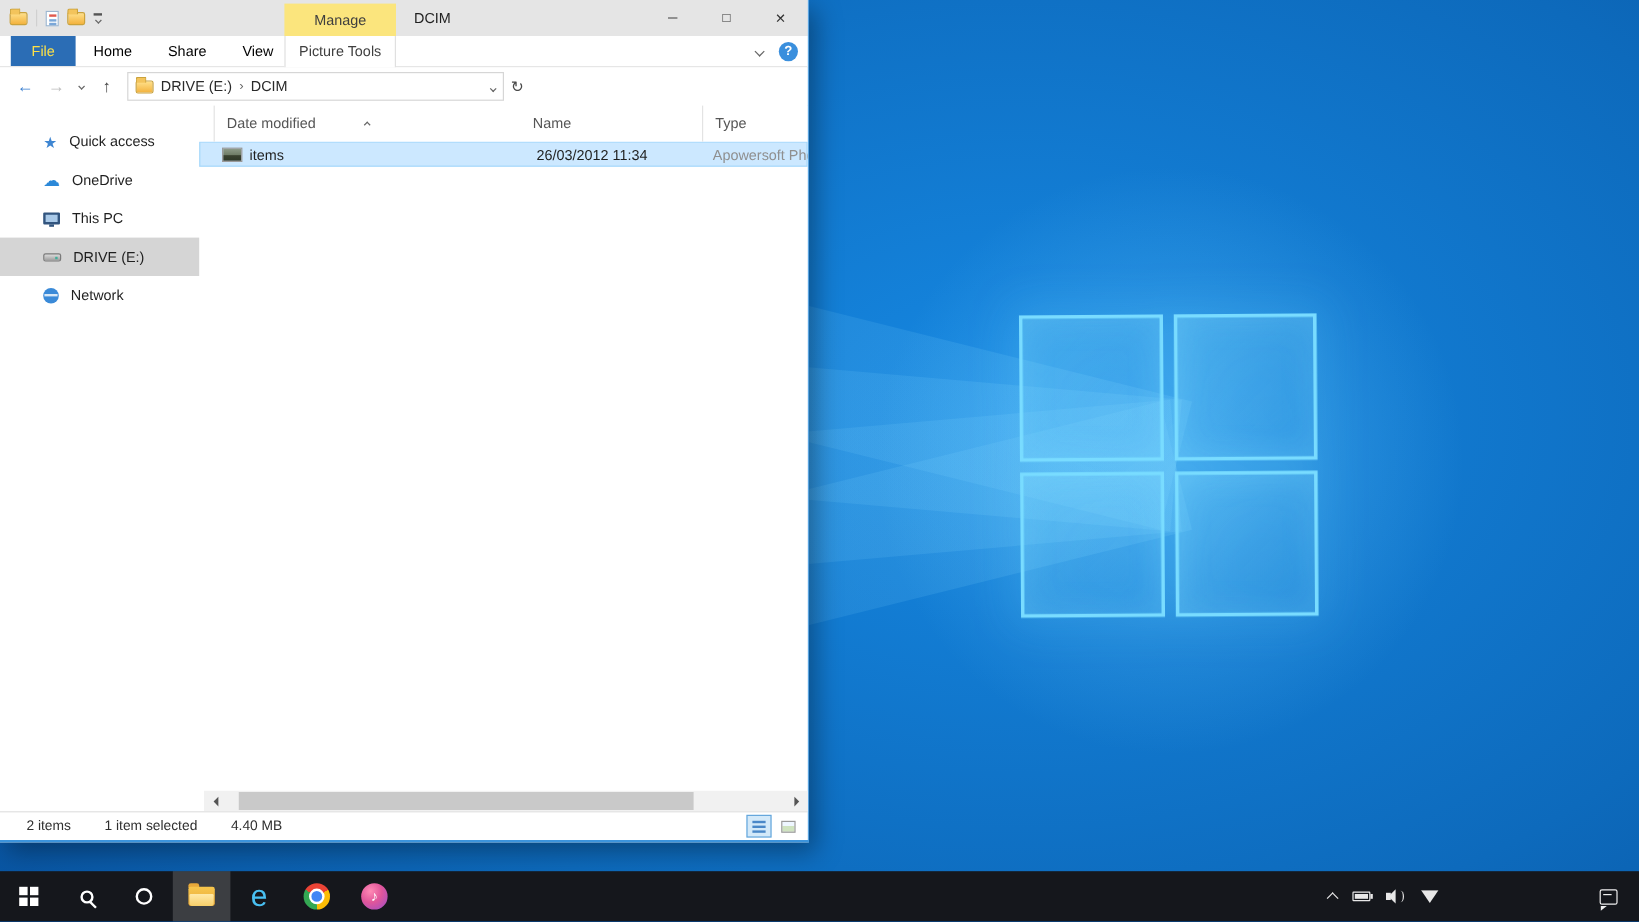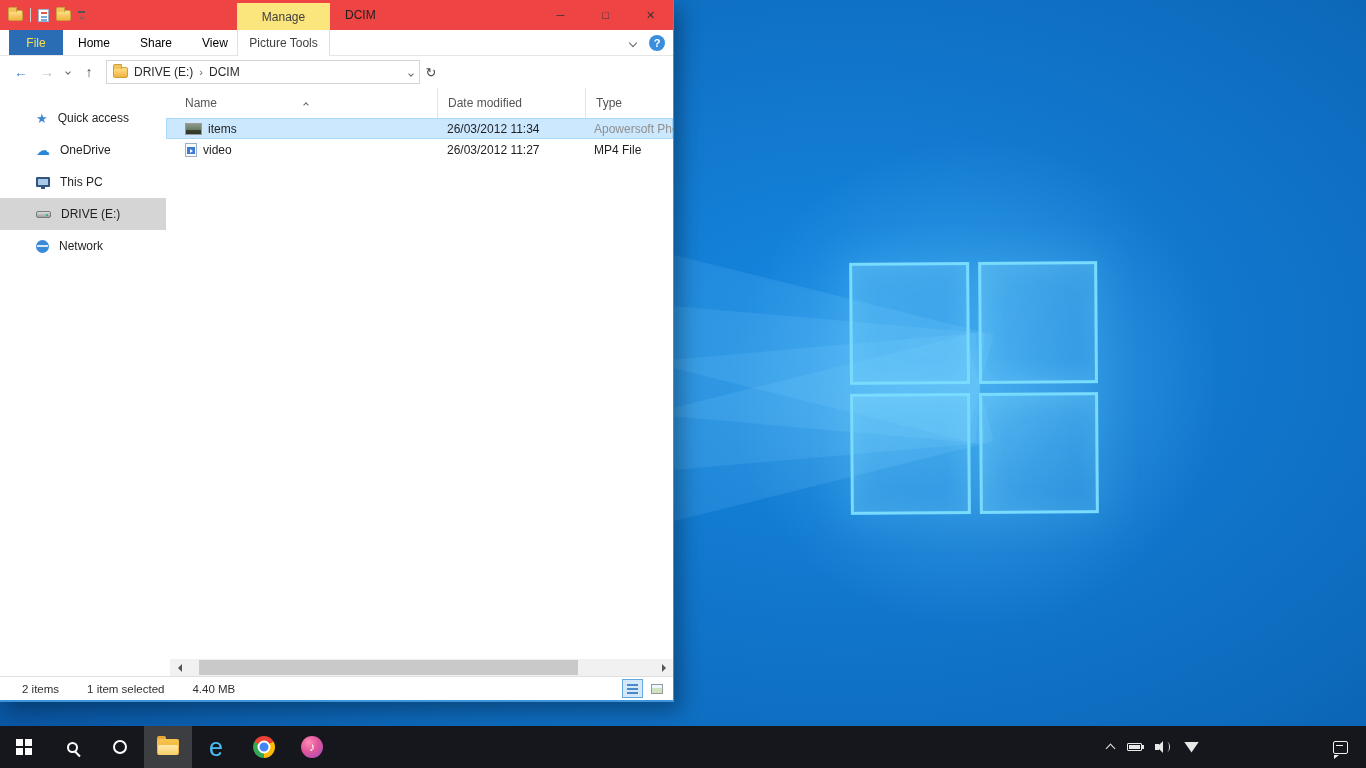--- a/index.html
+++ b/index.html
@@ -17,21 +17,21 @@
               grid-template-columns:1fr 1fr; grid-template-rows:1fr 1fr; gap:9px;
               filter: drop-shadow(0 0 18px rgba(110,215,255,0.55)); transform:rotate(-0.4deg); }
   .pane { border:3px solid #79dcff; background: linear-gradient(135deg, rgba(150,230,255,0.22), rgba(90,180,255,0.06));
           box-shadow: inset 0 0 26px rgba(130,220,255,0.28); }
 
   
   .explorer { position:absolute; left:0; top:0; width:674px; height:702px; background:#fff;
               border-right:1px solid #3c94dc; border-bottom:2px solid #3c94dc;
               box-shadow: 6px 8px 20px rgba(0,0,0,0.35); }
 
-  .titlebar { position:relative; height:30px; background:#ef4444; }
+  .titlebar { position:relative; height:30px; background:#e5e5e5; }
   .qat { position:absolute; left:8px; top:0; height:30px; display:flex; align-items:center; gap:7px; }
   .i-folder { position:relative; width:15px; height:11px; background:linear-gradient(#ffe08a,#f3b33f);
               border:1px solid #caa23c; border-radius:2px; }
   .i-folder::before { content:""; position:absolute; left:-1px; top:-4px; width:7px; height:4px;
               background:#f3c45c; border:1px solid #caa23c; border-bottom:none; border-radius:2px 1px 0 0; }
   .qat-sep { width:1px; height:14px; background:#d0d0d0; }
   .i-props { width:11px; height:13px; background:#fff; border:1px solid #9db6cf; position:relative; }
   .i-props::before { content:""; position:absolute; left:2px; top:2px; width:6px; height:2px; background:#e05a4e; }
   .i-props::after { content:""; position:absolute; left:2px; top:6px; width:6px; height:2px; background:#7aa7d8; box-shadow:0 3px 0 #7aa7d8; }
   .i-qat-arrow { display:flex; flex-direction:column; align-items:center; gap:2px; }
@@ -257,42 +257,34 @@
       </div>
       <div class="side-item">
         <span class="net-ic"></span>
         <span>Network</span>
       </div>
     </div>
 
     <div class="filepane">
       <span class="sort-ind"><span class="chev up tiny"></span></span>
       <div class="listhead">
+        <div class="hc date">Date modified</div>
         <div class="hc name">Name</div>
-        <div class="hc date">Date modified</div>
         <div class="hc type">Type</div>
       </div>
 
       <div class="frow selected">
         <div class="namecell">
           <span class="photo-ic"></span>
           <span>items</span>
         </div>
         <div class="datecell">26/03/2012 11:34</div>
         <div class="typecell muted">Apowersoft Pho</div>
       </div>
 
-      <div class="frow">
-        <div class="namecell">
-          <span class="video-ic"></span>
-          <span>video</span>
-        </div>
-        <div class="datecell">26/03/2012 11:27</div>
-        <div class="typecell">MP4 File</div>
-      </div>
 
       <div class="hscroll">
         <div class="sarrow">
             <span class="tri-left"></span>
           </div>
         <div class="htrack">
           <div class="hthumb"></div>
         </div>
         <div class="sarrow">
             <span class="tri-right"></span>

